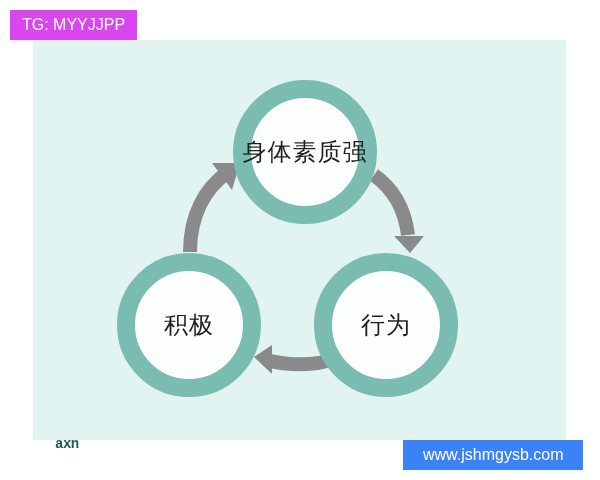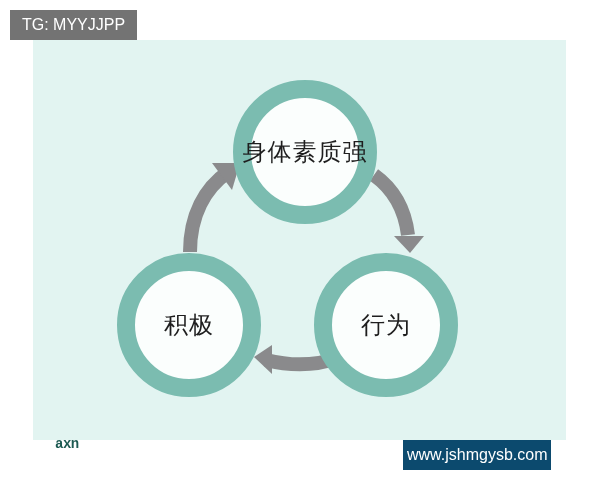--- a/index.html
+++ b/index.html
@@ -22,26 +22,26 @@
     font-size: 24px; line-height: 32px; color: #1e1e1e; letter-spacing: 1px;
     white-space: nowrap;
   }
   .logo {
     position: absolute; left: 55px; top: 403px;
     font-family: Liberation Mono, monospace; font-weight: bold;
     font-size: 14px; color: #1d5a52; letter-spacing: -0.5px; margin-top: 33px;
   }
   .tag-top {
     position: absolute; left: 10px; top: 10px; height: 30px; padding: 0 12px;
-    background: #737373; color: #ffffff; font-size: 16px; line-height: 30px;
+    background: #d946ef; color: #ffffff; font-size: 16px; line-height: 30px;
     font-family: "Liberation Sans", sans-serif;
   }
   .tag-bottom {
-    position: absolute; left: 403px; top: 440px; height: 30px; padding: 0 4px;
-    background: #0c4a6e; color: #ffffff; font-size: 16px; line-height: 30px;
+    position: absolute; left: 403px; top: 440px; height: 30px; padding: 0 20px;
+    background: #3b82f6; color: #ffffff; font-size: 16px; line-height: 30px;
     font-family: "Liberation Sans", sans-serif;
   }
 </style>
 </head>
 <body>
 
 <div class="panel"></div>
 
 <svg class="diagram" viewBox="0 0 600 480" xmlns="http://www.w3.org/2000/svg">
 

